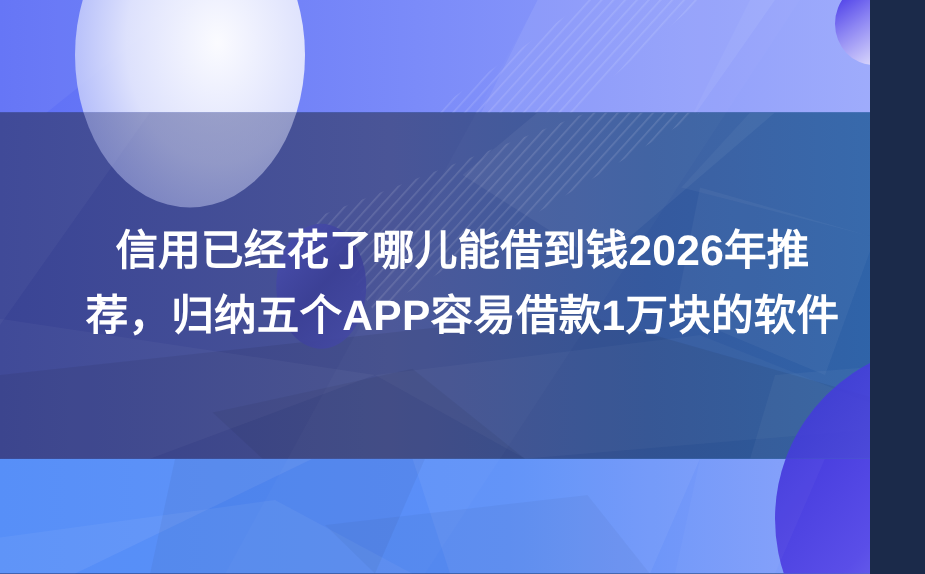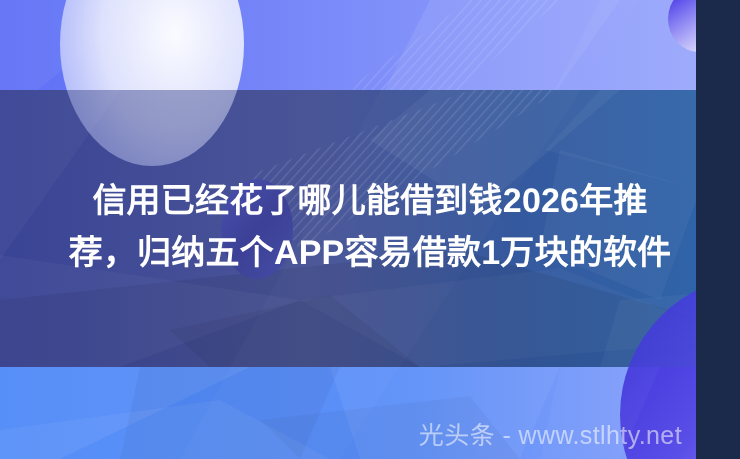--- a/index.html
+++ b/index.html
@@ -188,15 +188,14 @@
       <polygon points="560,367 660,367 620,459 540,459" fill="#ffffff" fill-opacity="0.03"></polygon>
     </g>
 
     <polygon points="430,0 640,0 340,459 180,459" fill="#ffffff" fill-opacity="0.018"></polygon>
   </svg>
 
   <div class="title-wrap">
     <h1 class="title">信用已经花了哪儿能借到钱2026年推荐，归纳五个APP容易借款1万块的软件</h1>
   </div>
 
-  <div class="watermark">光头条 - www.stlhty.net</div>
 
 </div>
 
 </body></html>

